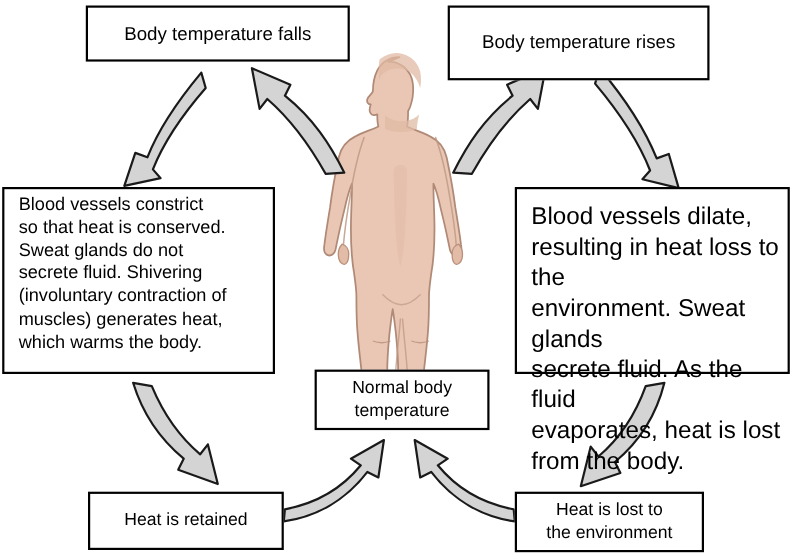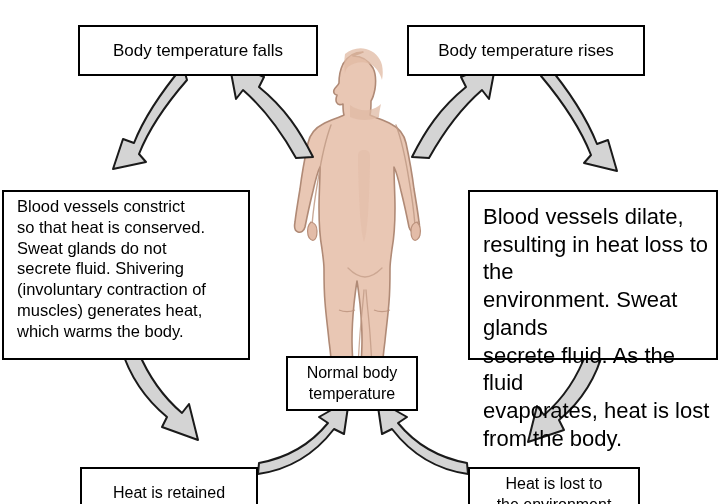--- a/index.html
+++ b/index.html
@@ -19,58 +19,57 @@
   }
   .box {
     position: absolute;
     box-sizing: border-box;
     background: #ffffff;
     border: 2px solid #000000;
     display: flex;
     align-items: center;
     color: #000000;
     z-index: 3;
-    margin-top: 20px;
   }
   .box.centered {
     justify-content: center;
     text-align: center;
   }
   .box-text {
     white-space: pre-line;
     line-height: 1.26;
   }
 
   
   #box-temp-falls {
     left: 78px; top: 5px; width: 240px; height: 51px;
     font-size: 17px;
   }
   #box-temp-rises {
-    left: 407px; top: 5px; width: 238px; height: 51px;
+    left: 407px; top: 5px; width: 238px; height: 68px;
     font-size: 17px;
   }
 
   
   #box-cold-response {
     left: 2px; top: 170px; width: 248px; height: 170px;
     font-size: 16.5px;
     padding: 4px 0 0 13px;
     align-items: flex-start;
   }
   #box-heat-response {
     left: 468px; top: 170px; width: 250px; height: 170px;
     font-size: 22px;
     padding: 11px 0 0 13px;
     align-items: flex-start;
   }
 
   
   #box-normal-temp {
-    left: 286px; top: 336px; width: 132px; height: 55px;
+    left: 286px; top: 336px; width: 159px; height: 55px;
     font-size: 16px;
   }
 
   
   #box-heat-retained {
     left: 80px; top: 447px; width: 178px; height: 53px;
     font-size: 16px;
   }
   #box-heat-lost {
     left: 468px; top: 447px; width: 172px; height: 55px;

